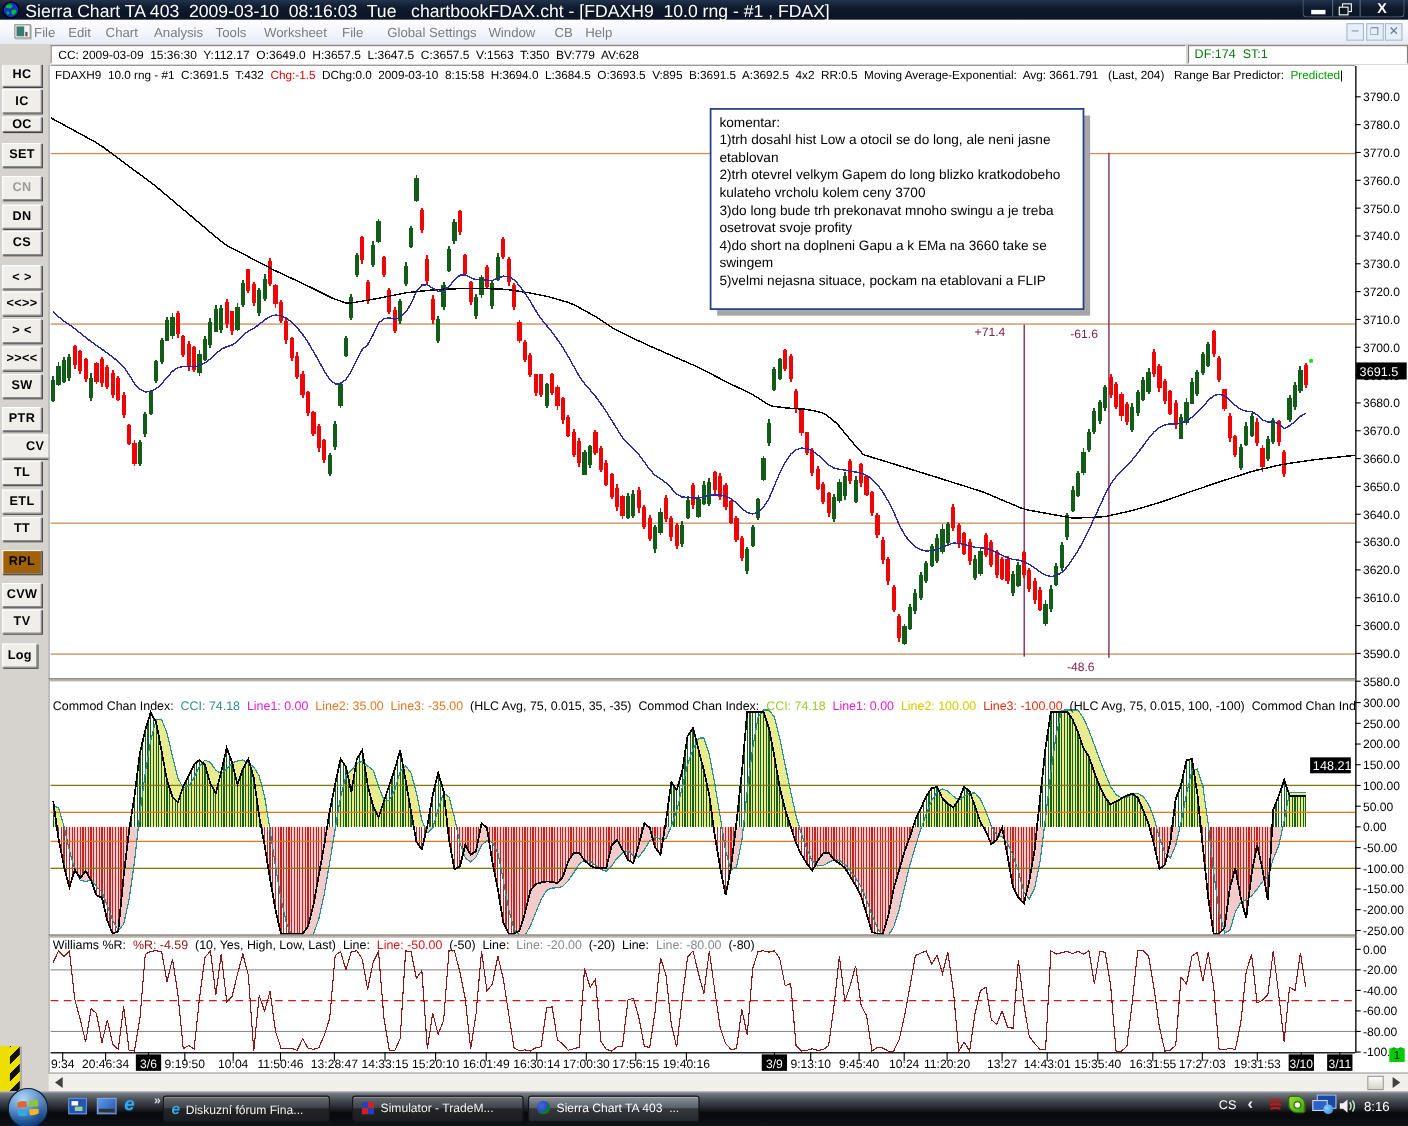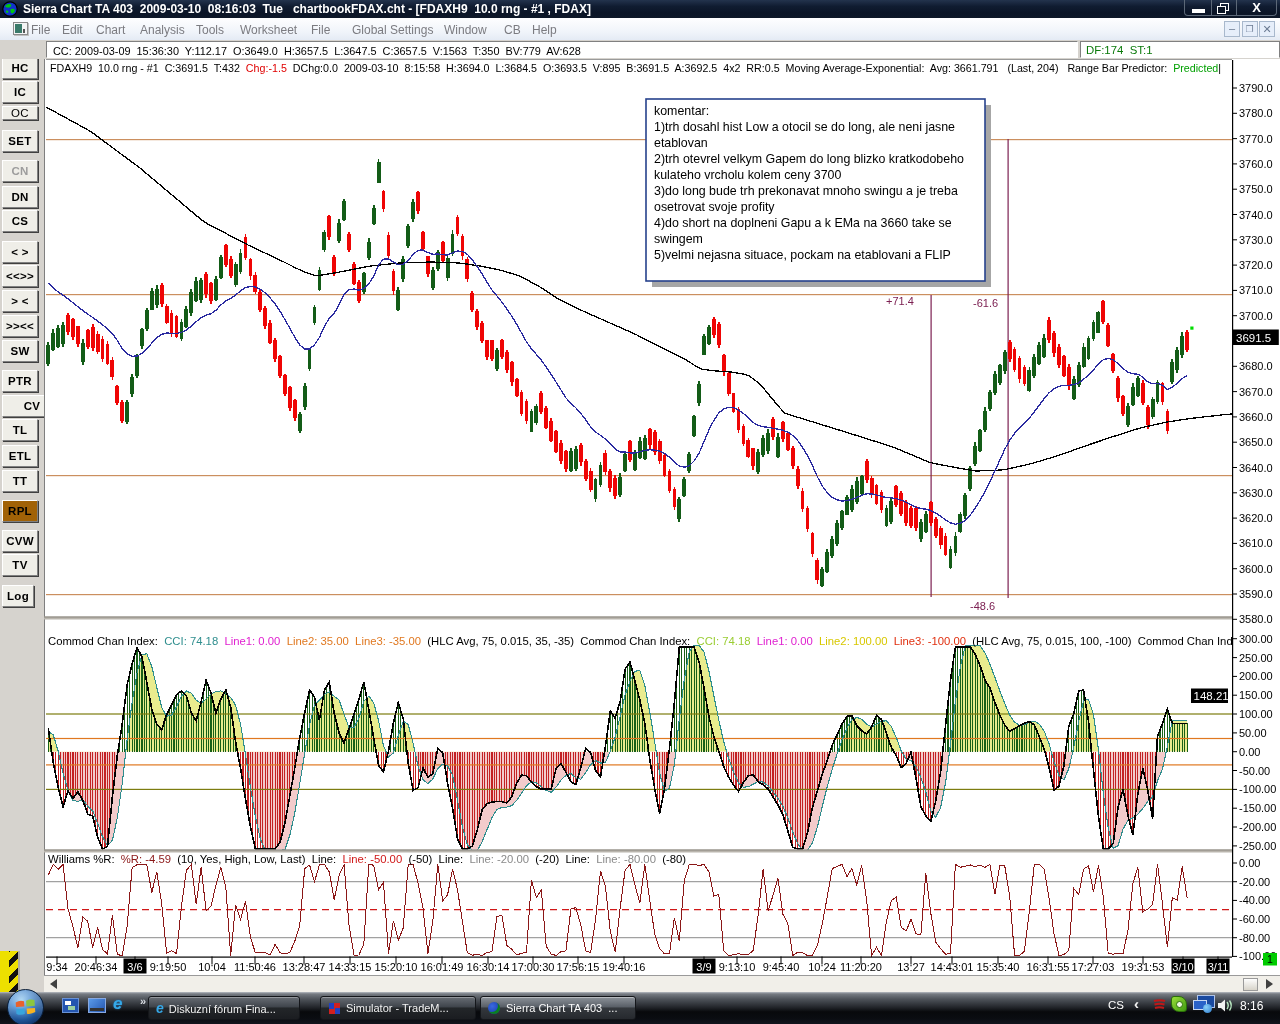--- a/index.html
+++ b/index.html
@@ -6,21 +6,21 @@
 </style></head>
 <body>
 
 <div class="abs" style="left:0;top:0;width:1280px;height:18px;background:linear-gradient(180deg,#23334d 0%,#101c31 35%,#0b1527 70%,#0d1728 100%);color:#fff">
   <svg class="abs" style="left:2px;top:1px" width="16" height="16" viewBox="0 0 16 16">
     <circle cx="8" cy="8" r="7.2" fill="#1133cc" stroke="#000" stroke-width="1.2"></circle>
     <path d="M3 5 Q5 2.5 8 3 Q10 3.5 9 5.5 Q7 7 5.5 6.5 Q3.5 6.5 3 5Z" fill="#00c410"></path>
     <path d="M9 8 Q12 7 13 9 Q13 11.5 10.5 12.5 Q8.5 12.5 8.5 10.5 Q8 8.8 9 8Z" fill="#00c410"></path>
     <path d="M4 9.5 Q6 9 6.5 10.5 Q6.2 12.3 4.8 12 Q3.6 11 4 9.5Z" fill="#00c410"></path>
   </svg>
-  <span class="abs" style="left:23px;top:2px;font-size:12px;font-weight:bold;letter-spacing:0px">Sierra Chart TA 403&nbsp; 2009-03-10&nbsp; 08:16:03&nbsp; Tue&nbsp;&nbsp; chartbookFDAX.cht - [FDAXH9&nbsp; 10.0 rng - #1 , FDAX]</span>
+  <span class="abs" style="left:23px;top:2px;font-size:16px;font-weight:normal;letter-spacing:0px">Sierra Chart TA 403&nbsp; 2009-03-10&nbsp; 08:16:03&nbsp; Tue&nbsp;&nbsp; chartbookFDAX.cht - [FDAXH9&nbsp; 10.0 rng - #1 , FDAX]</span>
 
   <div class="abs" style="left:1184px;top:0;width:93px;height:16px;border:1px solid #5c6878;border-top:none;border-radius:0 0 4px 4px;display:flex">
     <div style="width:27px;border-right:1px solid #5c6878;position:relative">
         <div class="abs" style="left:7px;top:9px;width:13px;height:3.5px;background:#fff"></div>
       </div>
     <div style="width:25px;border-right:1px solid #5c6878;position:relative">
       <div class="abs" style="left:8px;top:3px;width:9px;height:8px;border:1.6px solid #fff"></div>
       <div class="abs" style="left:5px;top:6px;width:9px;height:8px;border:1.6px solid #fff;background:#0c1626"></div>
     </div>
     <div style="flex:1;text-align:center;font-size:13px;font-weight:bold;color:#fff;line-height:15px">X</div>
@@ -51,21 +51,21 @@
 </div>
 
 <div class="abs" style="left:0;top:40px;width:1280px;height:19px;background:#d6d3ce;z-index:6">
   <div class="abs" style="left:46px;top:1px;width:1032px;height:17px;background:#fff;border:1px solid #808080;border-bottom-color:#fff;border-right-color:#fff;font-size:10.9px;color:#000;padding:2.5px 0 0 6px;white-space:nowrap">CC: 2009-03-09&nbsp; 15:36:30&nbsp; Y:112.17&nbsp; O:3649.0&nbsp; H:3657.5&nbsp; L:3647.5&nbsp; C:3657.5&nbsp; V:1563&nbsp; T:350&nbsp; BV:779&nbsp; AV:628</div>
   <div class="abs" style="left:1080px;top:1px;width:200px;height:17px;background:#fff;border:1px solid #808080;border-bottom-color:#fff;font-size:11.4px;color:#0a7a0a;padding:1.5px 0 0 5px">DF:174&nbsp; ST:1</div>
 </div>
 
 <div class="abs" style="left:0;top:59px;width:44px;height:916px;background:#d6d3ce">
   <div style="position:absolute;left:2px;top:-2.0px;width:36px;height:22px;background:#efeee8;border:1px solid #808080;border-top-color:#fff;border-left-color:#fff;box-shadow:1px 1px 0 #404040;display:flex;align-items:center;justify-content:center;font-weight:bold;font-size:11.5px;color:#000;letter-spacing:0.3px">HC</div>
     <div style="position:absolute;left:2px;top:22.0px;width:36px;height:22px;background:#efeee8;border:1px solid #808080;border-top-color:#fff;border-left-color:#fff;box-shadow:1px 1px 0 #404040;display:flex;align-items:center;justify-content:center;font-weight:bold;font-size:11.5px;color:#000;letter-spacing:0.3px">IC</div>
-    <div style="position:absolute;left:2px;top:47.0px;width:36px;height:14px;background:#efeee8;border:1px solid #808080;border-top-color:#fff;border-left-color:#fff;box-shadow:1px 1px 0 #404040;display:flex;align-items:center;justify-content:center;font-weight:normal;font-size:11.5px;color:#000;letter-spacing:0.3px">OC</div>
+    <div style="position:absolute;left:2px;top:47.0px;width:36px;height:14px;background:#efeee8;border:1px solid #808080;border-top-color:#fff;border-left-color:#fff;box-shadow:1px 1px 0 #404040;display:flex;align-items:center;justify-content:center;font-weight:bold;font-size:11.5px;color:#000;letter-spacing:0.3px">OC</div>
     <div style="position:absolute;left:2px;top:70.5px;width:36px;height:22px;background:#efeee8;border:1px solid #808080;border-top-color:#fff;border-left-color:#fff;box-shadow:1px 1px 0 #404040;display:flex;align-items:center;justify-content:center;font-weight:bold;font-size:11.5px;color:#000;letter-spacing:0.3px">SET</div>
     <div style="position:absolute;left:2px;top:101.0px;width:36px;height:22px;background:#efeee8;border:1px solid #808080;border-top-color:#fff;border-left-color:#fff;box-shadow:1px 1px 0 #404040;display:flex;align-items:center;justify-content:center;font-weight:bold;font-size:11.5px;color:#9c9c9c;letter-spacing:0.3px">CN</div>
     <div style="position:absolute;left:2px;top:126.5px;width:36px;height:22px;background:#efeee8;border:1px solid #808080;border-top-color:#fff;border-left-color:#fff;box-shadow:1px 1px 0 #404040;display:flex;align-items:center;justify-content:center;font-weight:bold;font-size:11.5px;color:#000;letter-spacing:0.3px">DN</div>
     <div style="position:absolute;left:2px;top:151.0px;width:36px;height:22px;background:#efeee8;border:1px solid #808080;border-top-color:#fff;border-left-color:#fff;box-shadow:1px 1px 0 #404040;display:flex;align-items:center;justify-content:center;font-weight:bold;font-size:11.5px;color:#000;letter-spacing:0.3px">CS</div>
     <div style="position:absolute;left:2px;top:182.0px;width:36px;height:22px;background:#efeee8;border:1px solid #808080;border-top-color:#fff;border-left-color:#fff;box-shadow:1px 1px 0 #404040;display:flex;align-items:center;justify-content:center;font-weight:bold;font-size:11.5px;color:#000;letter-spacing:0.3px">&lt; &gt;</div>
     <div style="position:absolute;left:2px;top:206.0px;width:36px;height:22px;background:#efeee8;border:1px solid #808080;border-top-color:#fff;border-left-color:#fff;box-shadow:1px 1px 0 #404040;display:flex;align-items:center;justify-content:center;font-weight:bold;font-size:11.5px;color:#000;letter-spacing:0.3px">&lt;&lt;&gt;&gt;</div>
     <div style="position:absolute;left:2px;top:231.0px;width:36px;height:22px;background:#efeee8;border:1px solid #808080;border-top-color:#fff;border-left-color:#fff;box-shadow:1px 1px 0 #404040;display:flex;align-items:center;justify-content:center;font-weight:bold;font-size:11.5px;color:#000;letter-spacing:0.3px">&gt; &lt;</div>
     <div style="position:absolute;left:2px;top:256.0px;width:36px;height:22px;background:#efeee8;border:1px solid #808080;border-top-color:#fff;border-left-color:#fff;box-shadow:1px 1px 0 #404040;display:flex;align-items:center;justify-content:center;font-weight:bold;font-size:11.5px;color:#000;letter-spacing:0.3px">&gt;&gt;&lt;&lt;</div>
     <div style="position:absolute;left:2px;top:280.5px;width:36px;height:22px;background:#efeee8;border:1px solid #808080;border-top-color:#fff;border-left-color:#fff;box-shadow:1px 1px 0 #404040;display:flex;align-items:center;justify-content:center;font-weight:bold;font-size:11.5px;color:#000;letter-spacing:0.3px">SW</div>
     <div style="position:absolute;left:2px;top:311.0px;width:36px;height:22px;background:#efeee8;border:1px solid #808080;border-top-color:#fff;border-left-color:#fff;box-shadow:1px 1px 0 #404040;display:flex;align-items:center;justify-content:center;font-weight:bold;font-size:11.5px;color:#000;letter-spacing:0.3px">PTR</div>

